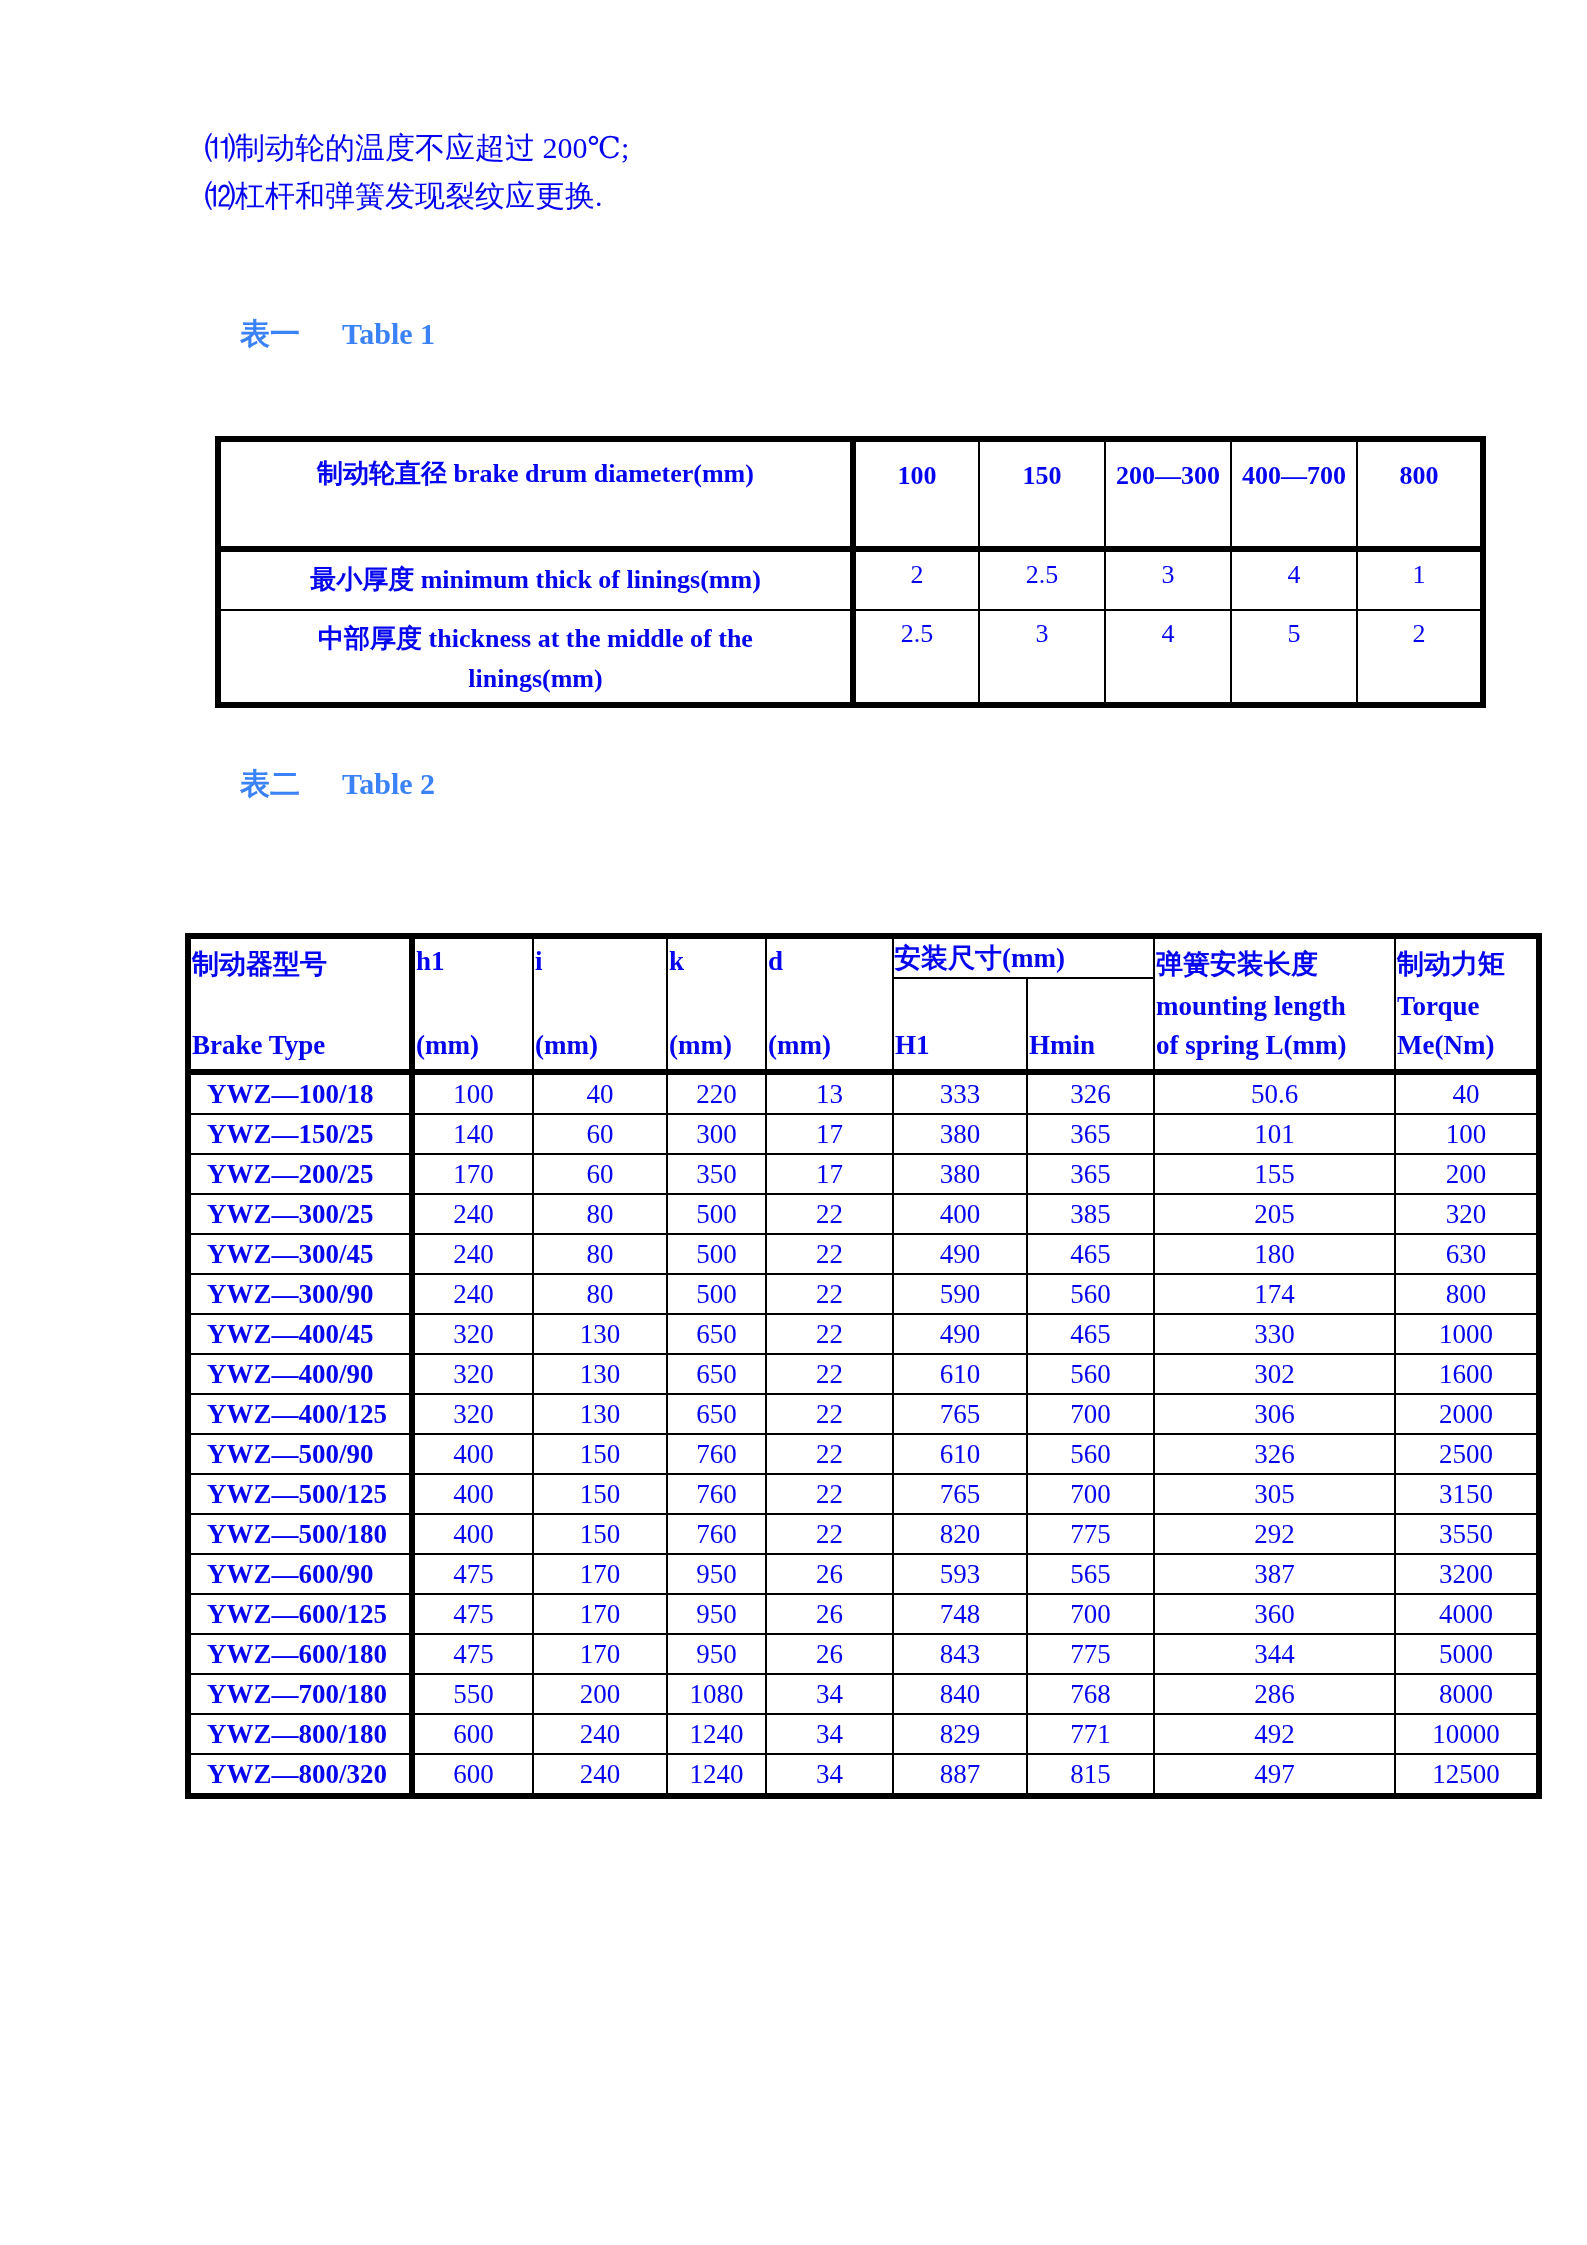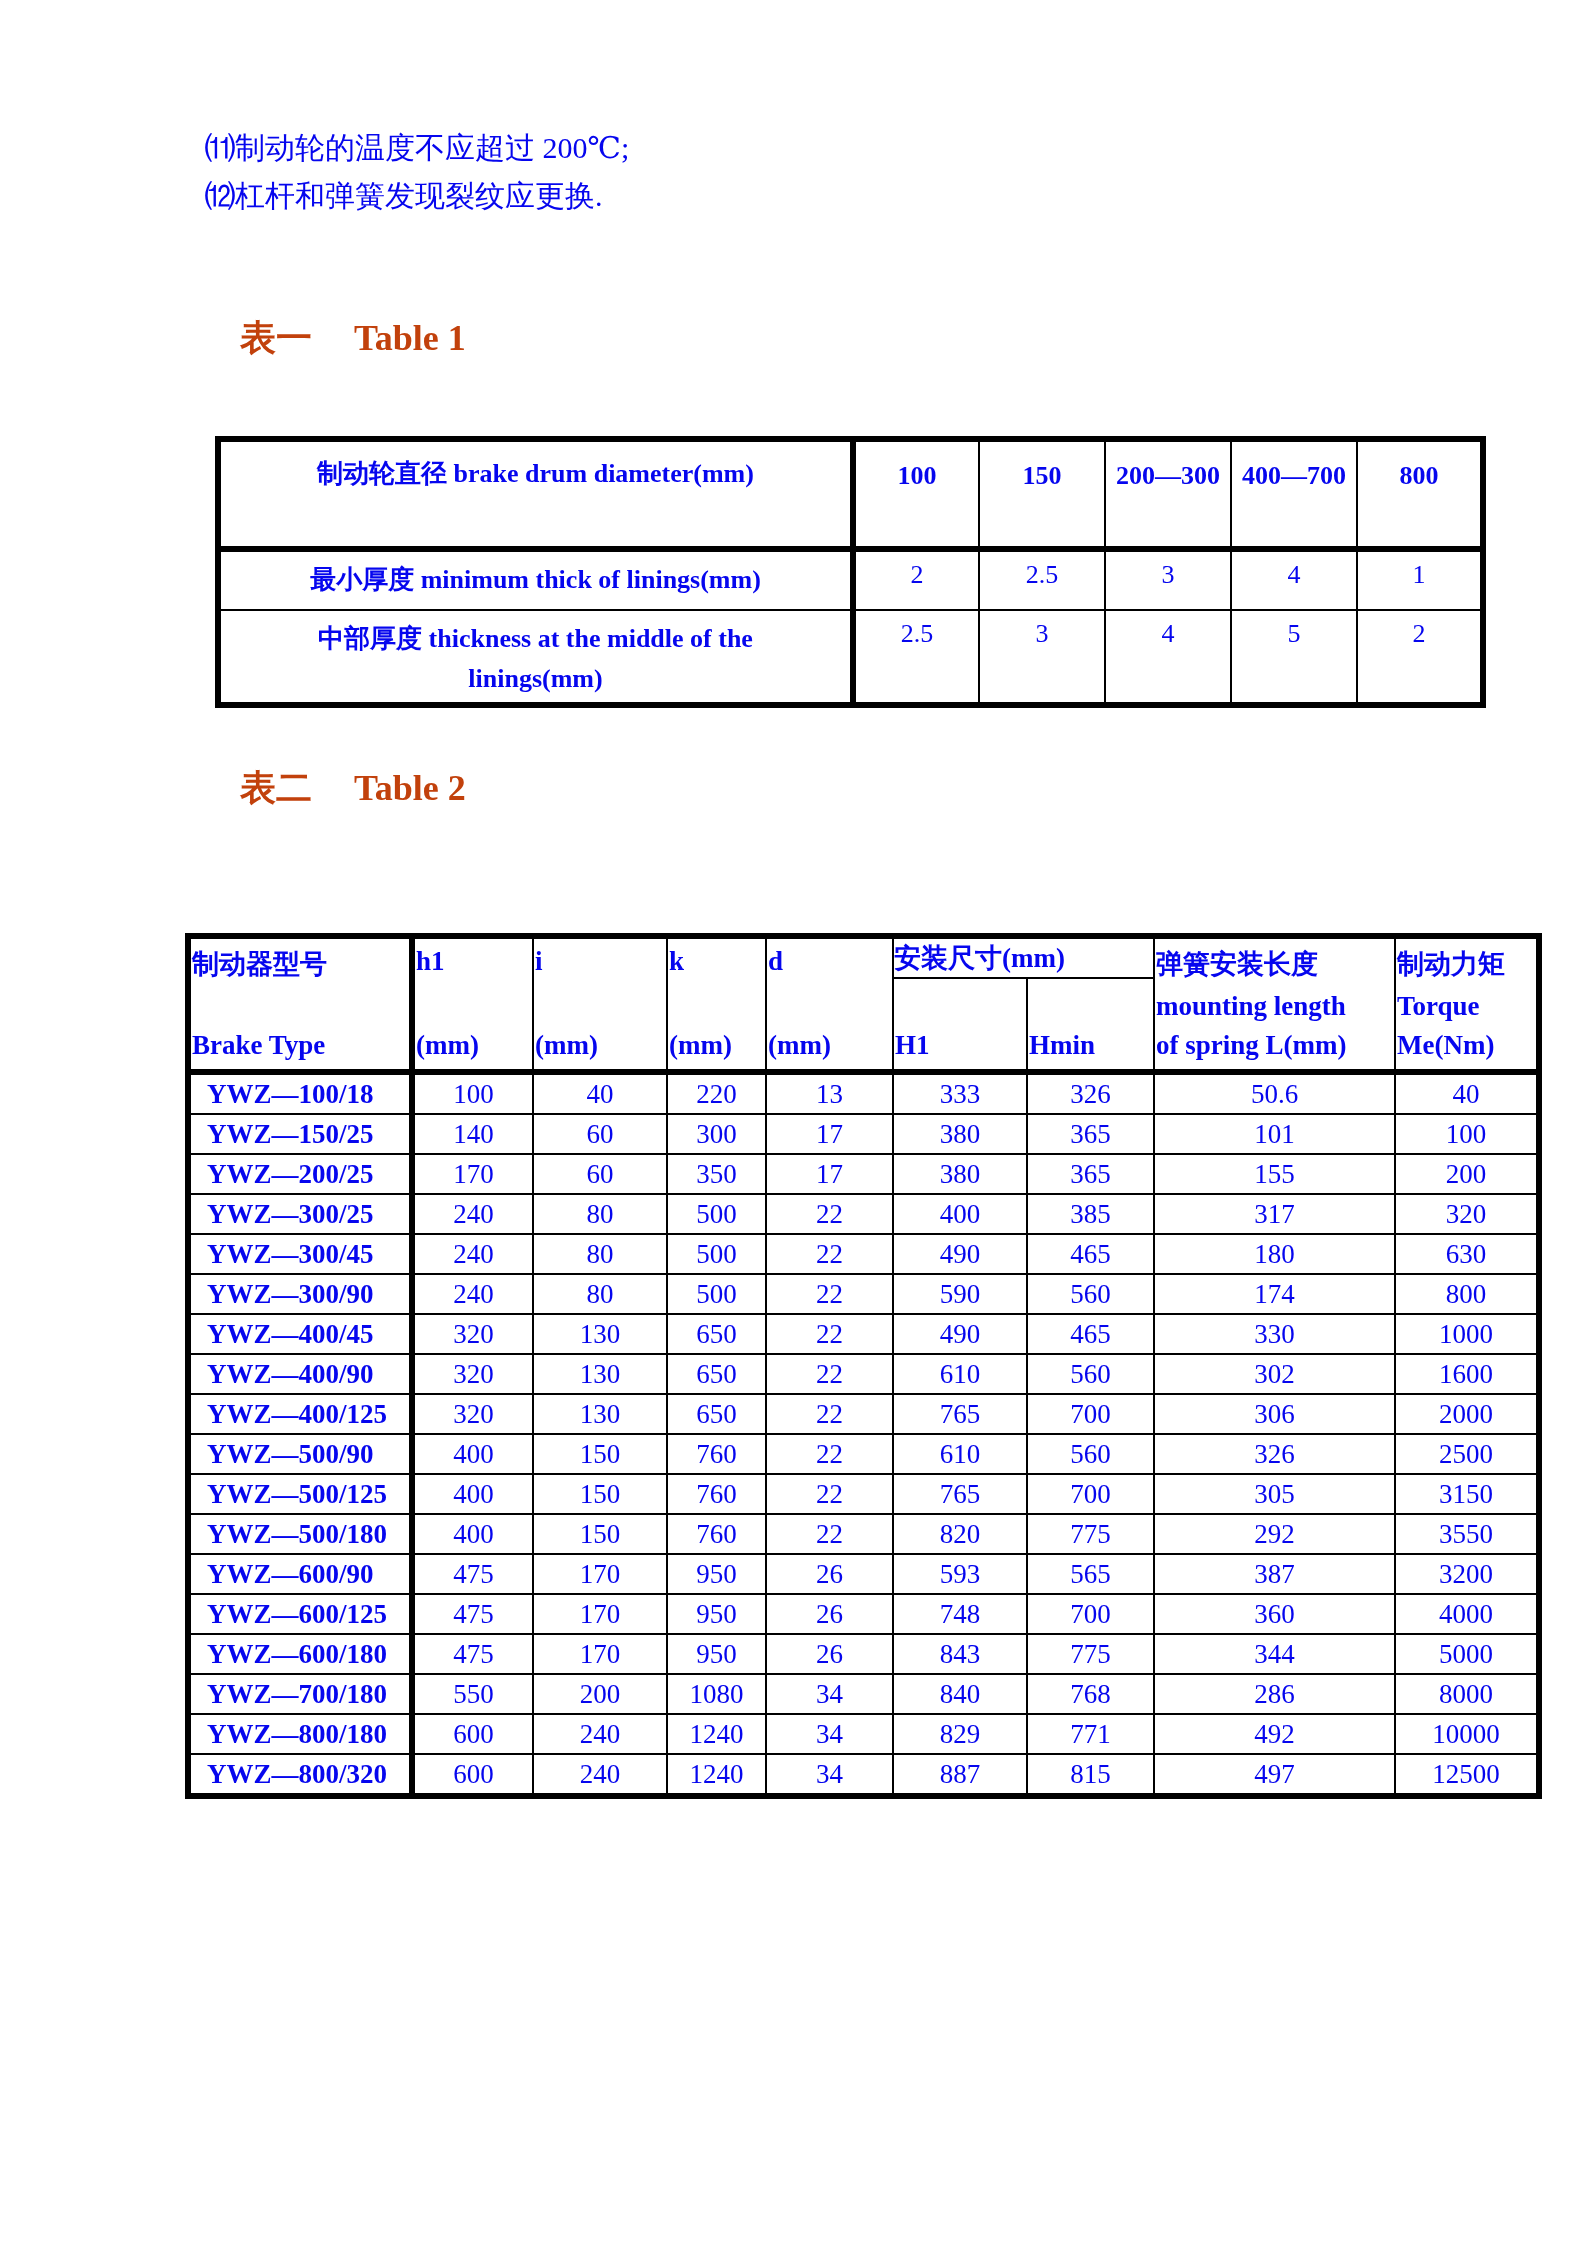--- a/index.html
+++ b/index.html
@@ -13,21 +13,21 @@
   }
   
   .notes{
     position:absolute;left:205px;top:124px;
     font-size:30px;line-height:48px;
     color:#0606ee;
   }
   
   .caption{
     position:absolute;left:240px;
-    font-size:36px;font-weight:bold;color:#c2410c;
+    font-size:30px;font-weight:bold;color:#3b82f6;
   }
   .caption .zh{margin-right:42px;}
   #caption1{top:314px;}
   #caption2{top:764px;}
   
   table{border-collapse:collapse;table-layout:fixed;color:#0606ee;}
   td,th{border:2px solid #000;overflow:hidden;}
   
   #table1{
     position:absolute;left:215px;top:436px;
@@ -227,21 +227,21 @@
         <td>200</td>
       </tr>
       <tr>
         <td class="label-cell col-first">YWZ—300/25</td>
         <td>240</td>
         <td>80</td>
         <td>500</td>
         <td>22</td>
         <td>400</td>
         <td>385</td>
-        <td>317</td>
+        <td>205</td>
         <td>320</td>
       </tr>
       <tr>
         <td class="label-cell col-first">YWZ—300/45</td>
         <td>240</td>
         <td>80</td>
         <td>500</td>
         <td>22</td>
         <td>490</td>
         <td>465</td>

